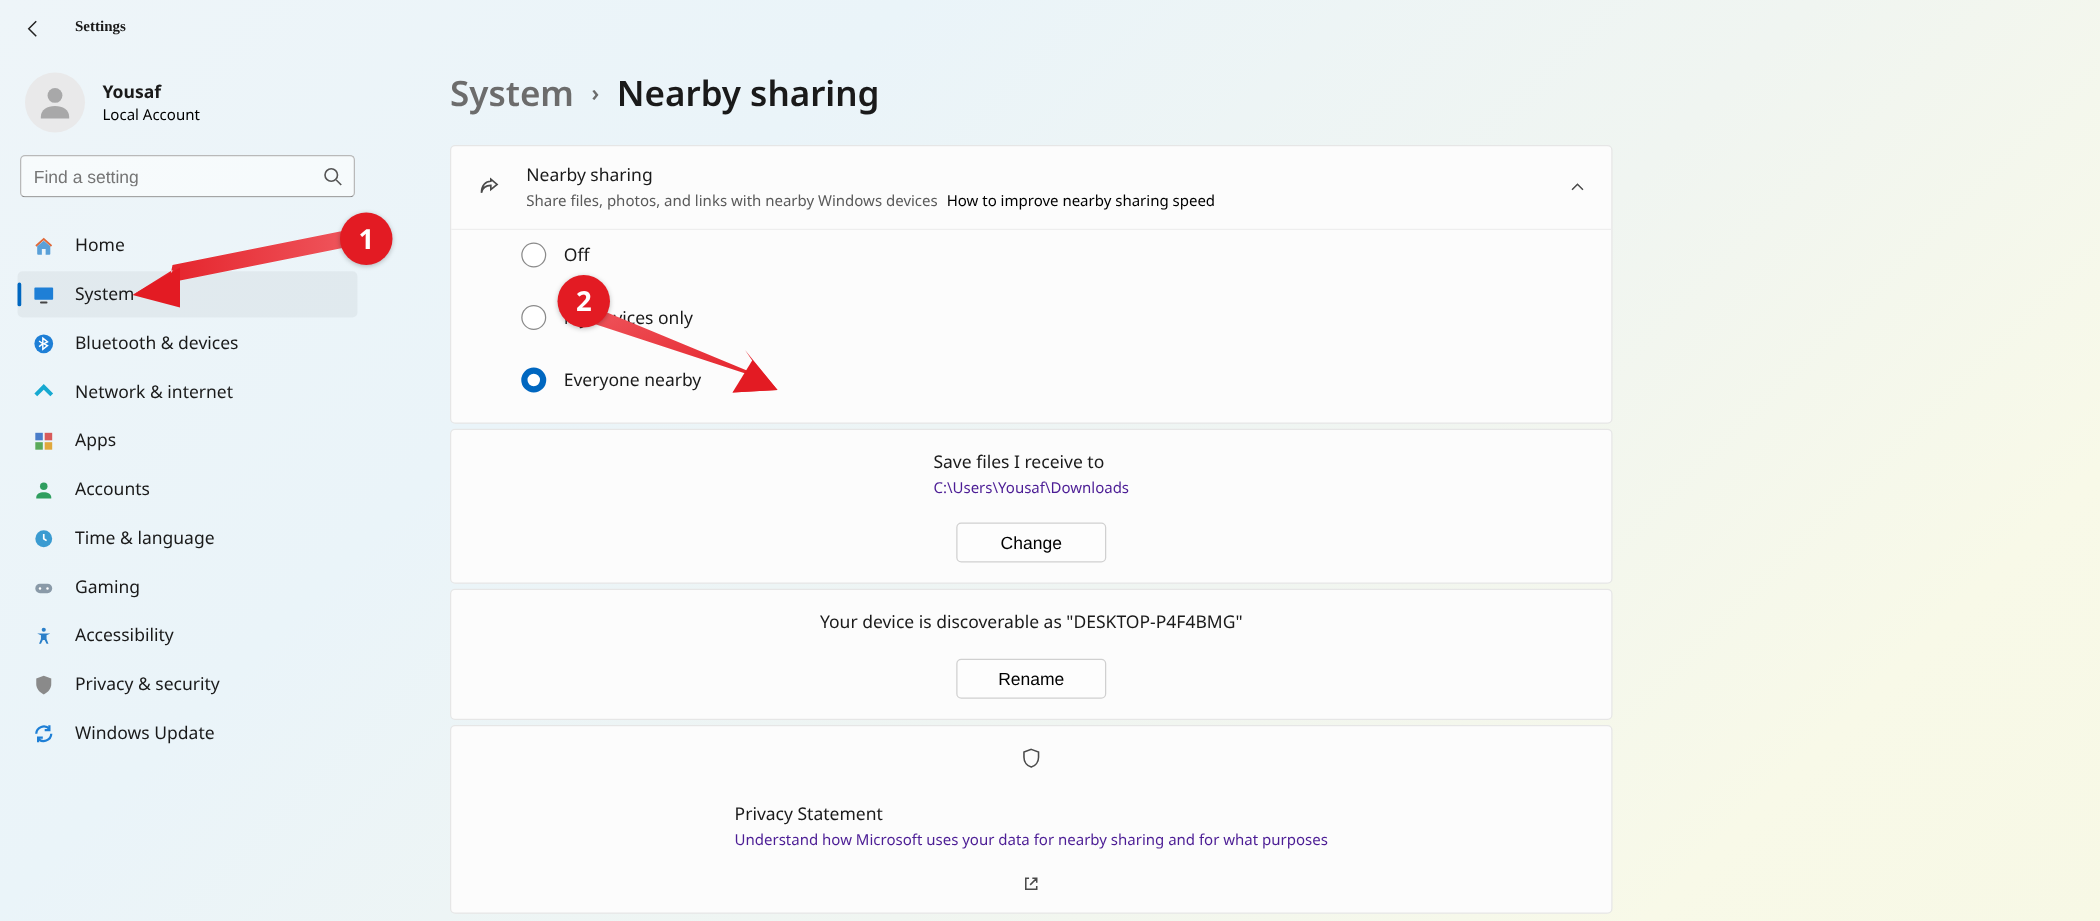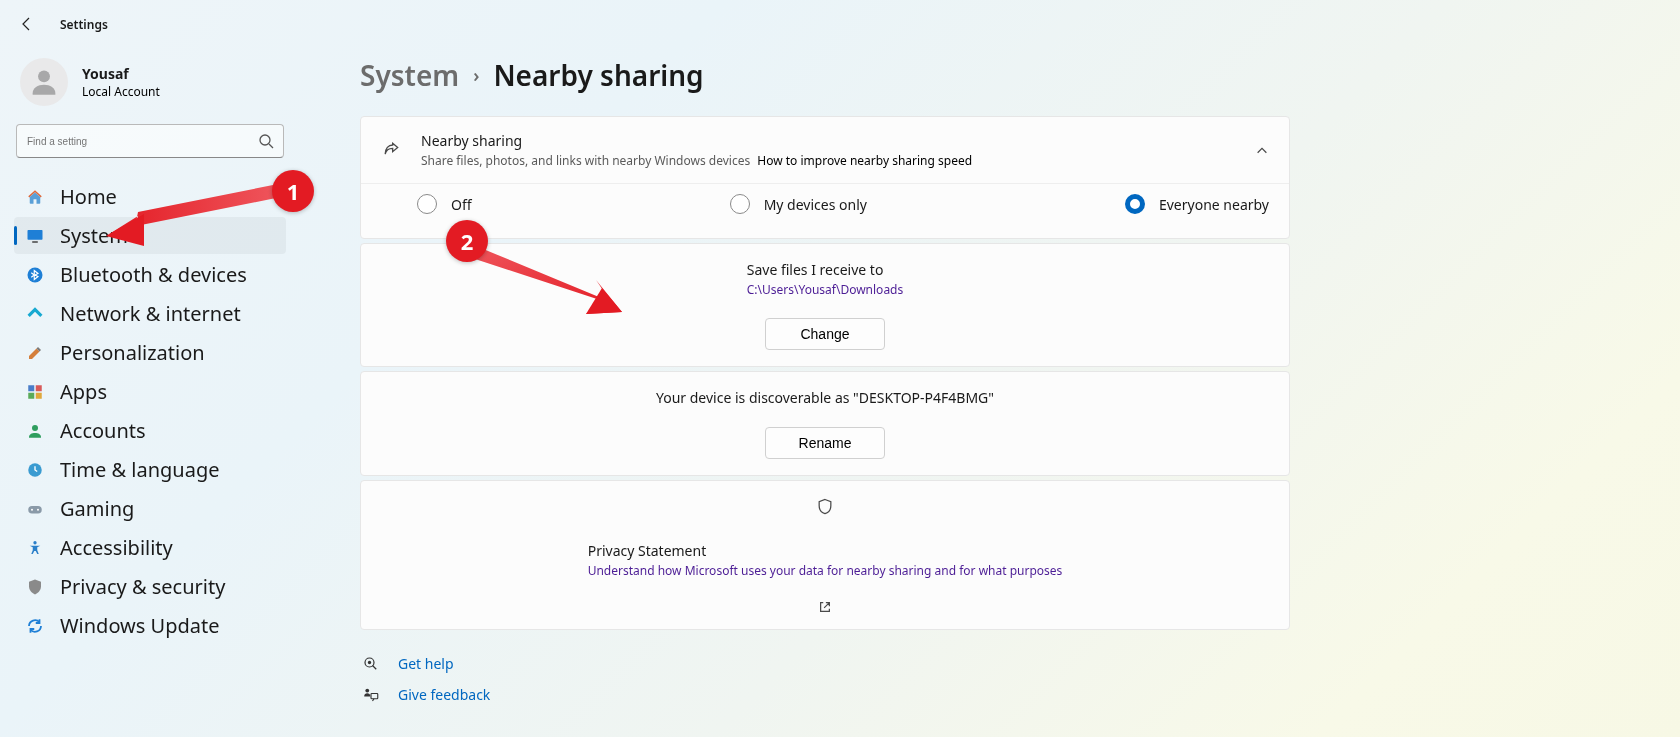--- a/index.html
+++ b/index.html
@@ -7,47 +7,47 @@
     font-family: "Segoe UI", -apple-system, system-ui, sans-serif;
     background: linear-gradient(135deg, #eef5f9 0%, #eaf4f9 30%, #f0f5f1 60%, #f8f9e8 85%, #f7f8e5 100%);
     width: 1680px;
     height: 737px;
     color: #1a1a1a;
     overflow: hidden;
     font-size: 14px;
   }
   .titlebar {
     display: flex;
-    align-items: center;
     padding: 14px 18px 10px;
     gap: 24px;
     height: 44px;
+    font-family: Liberation Serif, serif;
   }
   .back-arrow { width: 18px; height: 18px; display:flex; align-items:center; justify-content:center; cursor:pointer;}
   .app-title { font-size: 12px; font-weight: 600; }
   .layout { display: flex; height: calc(100% - 44px); }
   .sidebar { width: 300px; padding: 10px 14px 0 14px; }
   .user-block { display:flex; align-items:center; gap:14px; padding: 4px 6px 18px 6px;}
   .avatar { width: 48px; height:48px; border-radius:50%; background:#e9e9ea; display:flex; align-items:center; justify-content:center;}
   .avatar svg { width:34px; height:34px; }
   .user-name { font-weight:700; font-size:14px; }
   .user-sub { font-size:12px; color:#000000; }
   .search-wrap { position:relative; margin: 0 2px 20px 2px;}
   .search-input {
     width: 100%; height: 34px; border: 1px solid #b9b9b9; border-radius:4px;
     background: rgba(255,255,255,0.55);
-    padding: 0 36px 0 10px; font-size:10px; outline:none;
+    padding: 0 36px 0 10px; font-size:14px; outline:none;
     border-bottom: 1.5px solid #888;
   }
   .search-icon { position:absolute; right:10px; top:50%; transform:translateY(-50%); width:16px; height:16px; color:#555;}
   .nav { display:flex; flex-direction:column; gap:2px; }
   .nav-item {
     display:flex; align-items:center; gap:16px;
     height: 37px; padding: 0 12px; border-radius:4px;
-    cursor:pointer; position:relative; font-size:20px;
+    cursor:pointer; position:relative; font-size:14px;
   }
   .nav-item .nav-icon { width:18px; height:18px; display:flex; align-items:center; justify-content:center; }
   .nav-item.active { background: rgba(0,0,0,0.045); }
   .nav-item.active::before {
     content:""; position:absolute; left:0; top:9px; bottom:9px; width:3px;
     background:#0067c0; border-radius:3px;
   }
   .main { flex:1; padding: 10px 40px 0 60px; overflow-y:auto; }
   .breadcrumb { display:flex; align-items:center; gap:14px; margin: 2px 0 22px 0;}
   .crumb-parent { font-size: 28px; font-weight:600; color:#6c6c6c; }
@@ -59,21 +59,21 @@
   }
   .card-head {
     display:flex; align-items:center; padding: 14px 20px; gap:20px; cursor:pointer;
   }
   .card-head .lead-icon { width:20px; height:20px; color:#4a4a4a; flex-shrink:0;}
   .card-head-main { flex:1; }
   .card-title { font-size:14px; }
   .card-sub { font-size:12px; color:#5a5a5a; margin-top:2px;}
   .card-sub a { color:#000000; text-decoration:none; margin-left:4px;}
   .chev { width:14px; height:14px; color:#4a4a4a;}
-  .radio-group { padding: 10px 20px 24px 56px; display:flex; flex-direction:row; gap:30px; border-top:1px solid #eee;justify-content:space-between;}
+  .radio-group { padding: 10px 20px 24px 56px; display:flex; flex-direction:column; gap:30px; border-top:1px solid #eee;}
   .radio-row { display:flex; align-items:center; gap:14px; cursor:pointer;}
   .radio {
     width:20px; height:20px; border-radius:50%;
     border:1px solid #8a8a8a; background:#fff; position:relative; flex-shrink:0;
   }
   .radio.selected { border:5.5px solid #0067c0; }
   .row-card {
     display:flex; align-items:center; justify-content:space-between;
     padding: 16px 20px; gap:20px;flex-direction:column;
   }
@@ -164,29 +164,20 @@
           </span>
         <span>Bluetooth &amp; devices</span>
       </div>
       <div class="nav-item">
         <span class="nav-icon">
             <svg viewBox="0 0 24 24" width="18" height="18">
               <path fill="#17a9d1" d="M12 3l10 10-3 3-7-7-7 7-3-3z"></path>
             </svg>
           </span>
         <span>Network &amp; internet</span>
-      </div>
-      <div class="nav-item">
-        <span class="nav-icon">
-            <svg viewBox="0 0 24 24" width="18" height="18">
-              <path d="M4 16l10-10 4 4-10 10H4z" fill="#d47f3c"></path>
-              <path d="M14 6l4 4 2-2-4-4z" fill="#7a7a7a"></path>
-            </svg>
-          </span>
-        <span>Personalization</span>
       </div>
       <div class="nav-item">
         <span class="nav-icon">
             <svg viewBox="0 0 24 24" width="18" height="18">
               <rect x="3" y="3" width="8" height="8" fill="#4a7dc9"></rect>
               <rect x="13" y="3" width="8" height="8" fill="#d85a5a"></rect>
               <rect x="3" y="13" width="8" height="8" fill="#5aaa5a"></rect>
               <rect x="13" y="13" width="8" height="8" fill="#e0a83c"></rect>
             </svg>
           </span>

